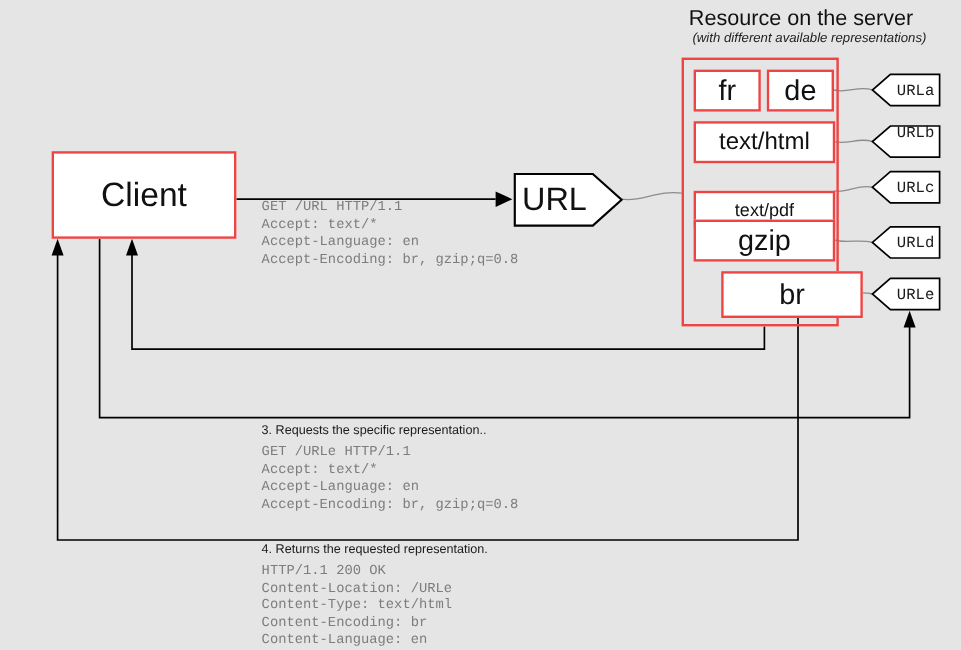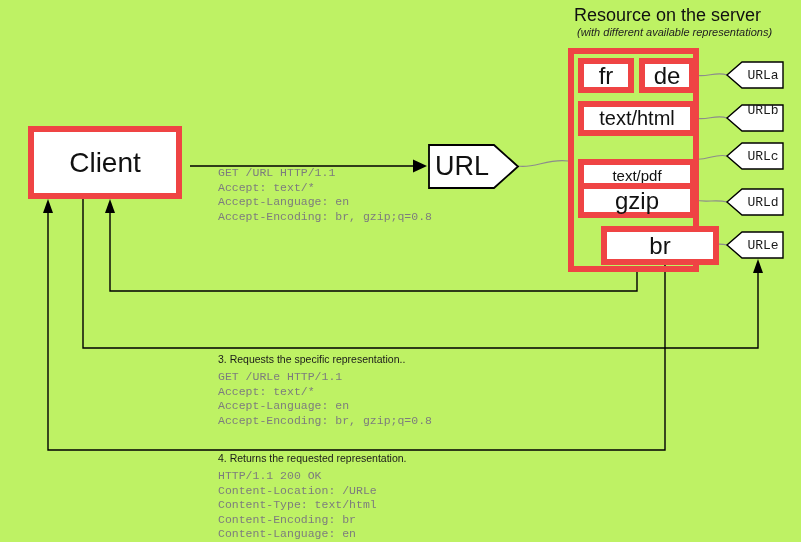--- a/index.html
+++ b/index.html
@@ -1,22 +1,22 @@
 <!DOCTYPE html>
 <html><head>
 <meta charset="utf-8">
 <style>
   html,body{margin:0;padding:0;background:#fff;}
-  .canvas{position:relative;width:801px;height:542px;background:#bef264;overflow:hidden;
+  .canvas{position:relative;width:801px;height:542px;background:#e5e5e5;overflow:hidden;
           font-family:"Liberation Sans",sans-serif;}
   svg.layer{position:absolute;left:0;top:0;width:801px;height:542px;}
 
-  .box{position:absolute;box-sizing:border-box;border:6px solid #ef4444;background:#fff;
+  .box{position:absolute;box-sizing:border-box;border:2px solid #ef4444;background:#fff;
        display:flex;align-items:center;justify-content:center;color:#111;}
-  .client-box{left:28px;top:126px;width:154px;height:73px;font-size:28px;}
+  .client-box{left:43px;top:126px;width:154px;height:73px;font-size:28px;}
   .server-box{left:568px;top:48px;width:131px;height:224px;background:transparent;}
 
   .rep{font-size:24px;}
   .rep-fr{left:578px;top:58px;width:56px;height:35px;}
   .rep-de{left:639px;top:58px;width:56px;height:35px;}
   .rep-html{left:578px;top:101px;width:118px;height:35px;font-size:20px;}
   .rep-pdf{left:578px;top:159px;width:118px;height:32px;font-size:15px;}
   .rep-gzip{left:578px;top:183px;width:118px;height:35px;}
   .rep-br{left:578px;top:226px;width:118px;height:39px;margin-left:23px;}
 

